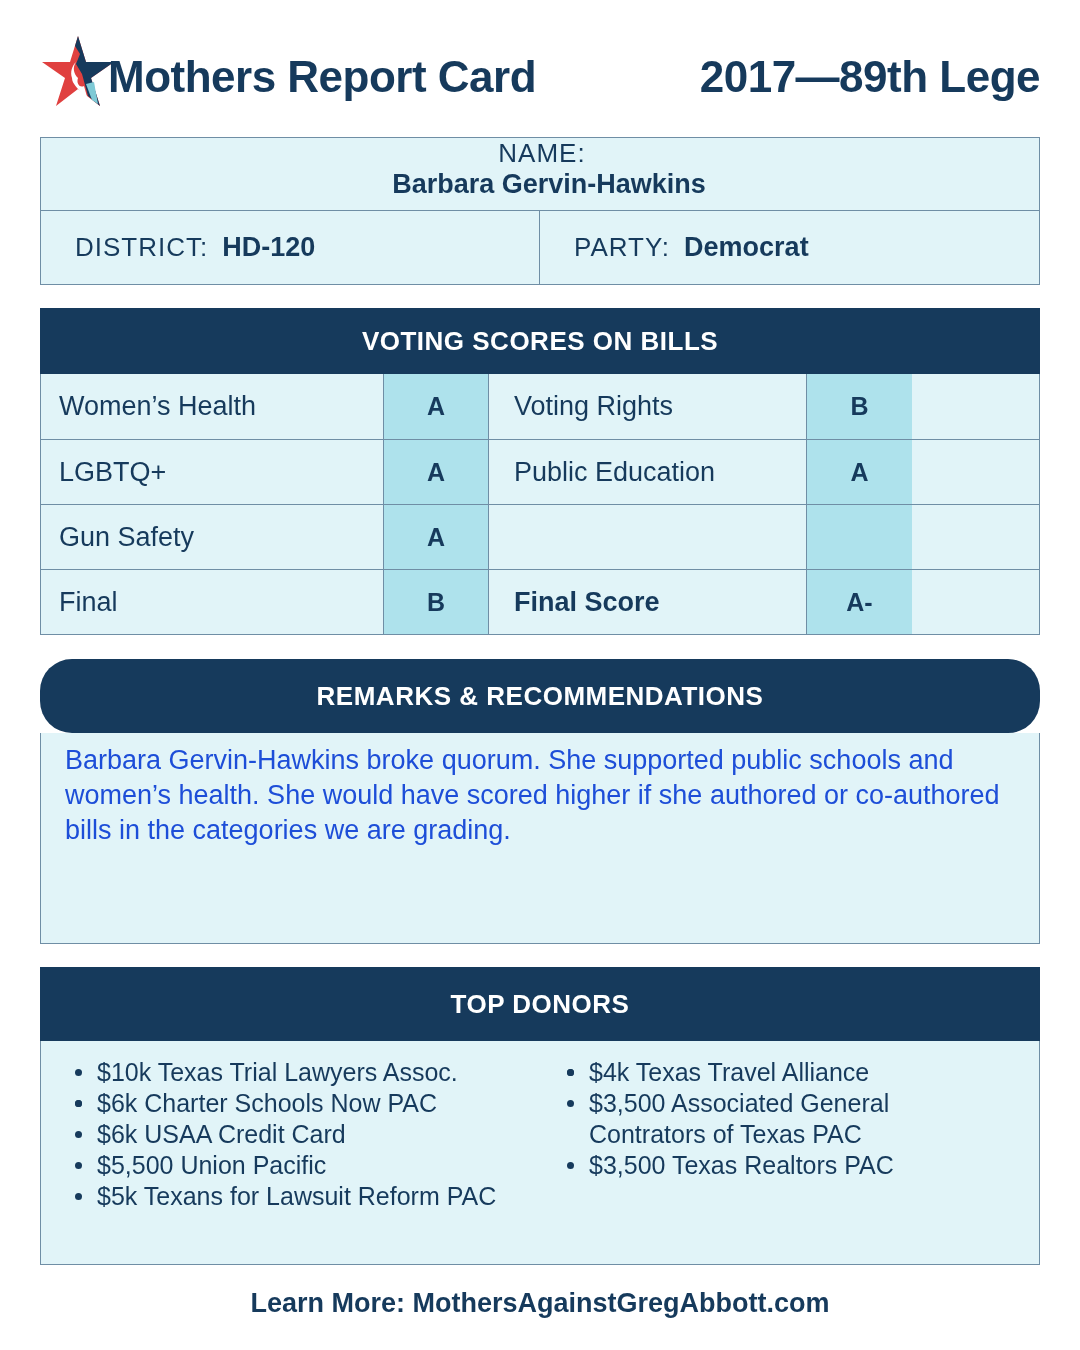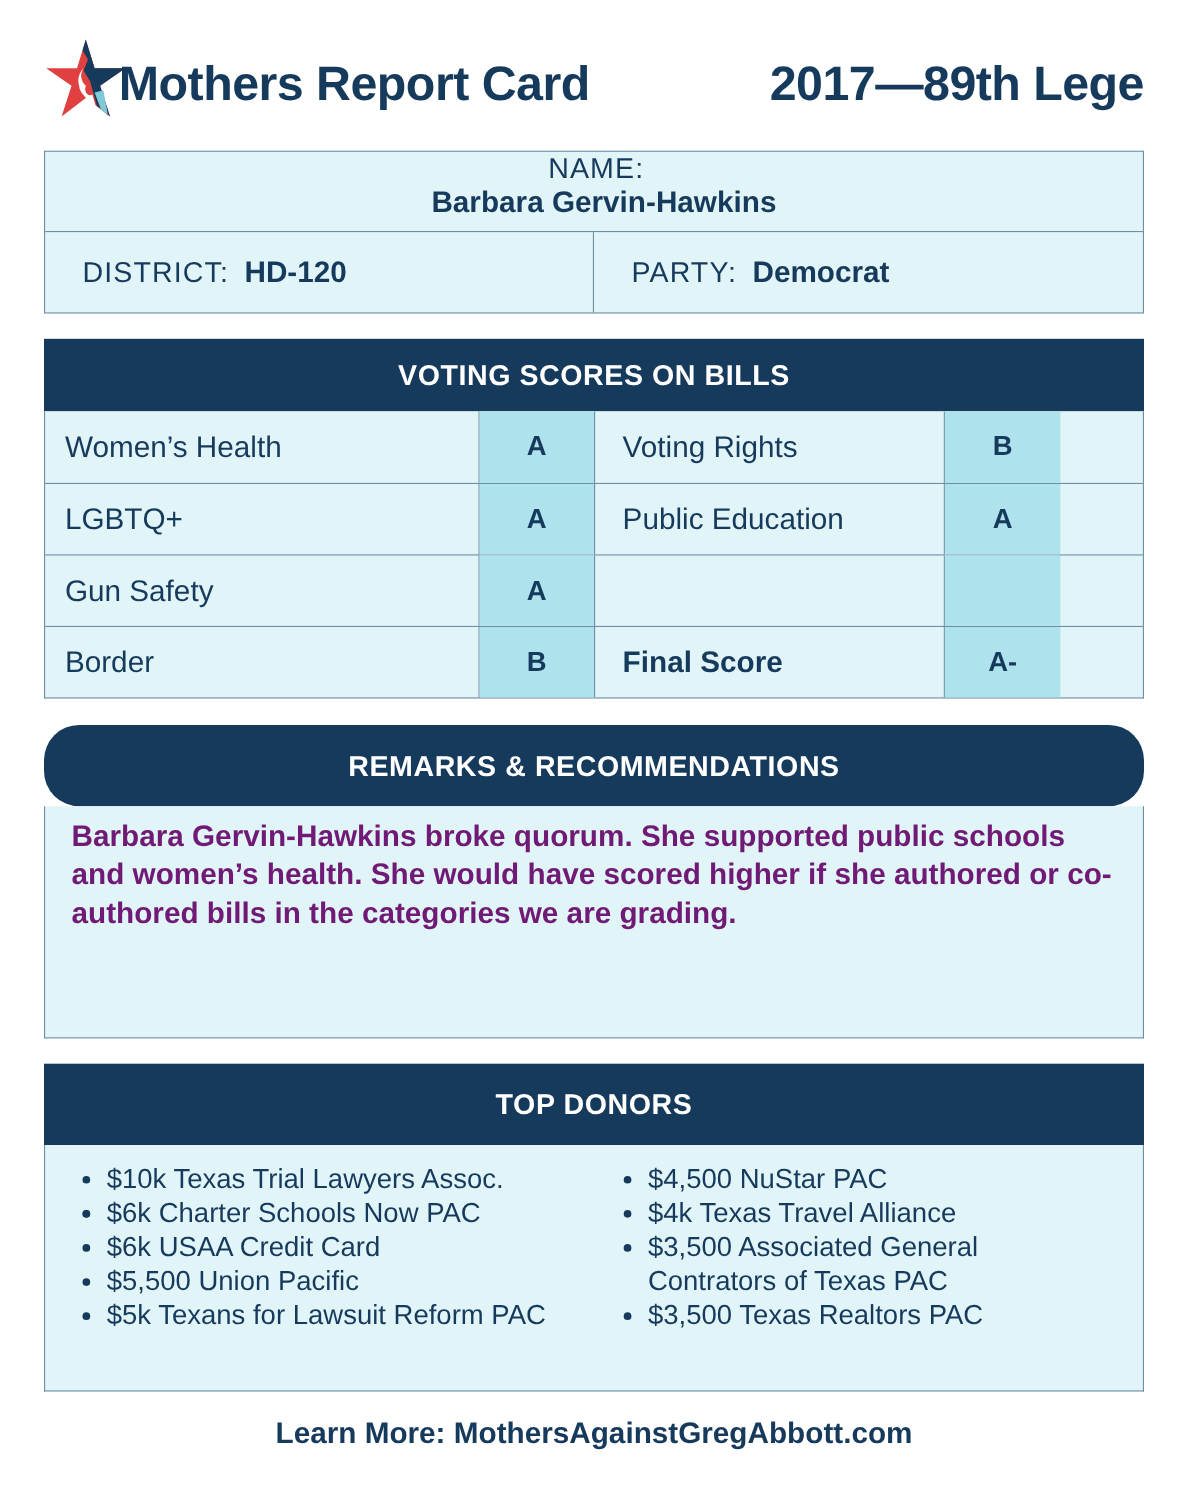--- a/index.html
+++ b/index.html
@@ -18,27 +18,27 @@
   .info .cell.left { width: 499px; border-right: 1.5px solid #6f8ea5; }
   .info .cell.right { flex: 1; }
   .lbl { font-size: 26px; font-weight: 400; color: #163a5c; letter-spacing: 1px; margin-right: 14px; }
   .val { font-size: 27px; font-weight: 700; color: #163a5c; }
 
   .section-head { position: absolute; left: 40px; width: 1000px; background: #163a5c; color: #ffffff; font-size: 26px; font-weight: 700; letter-spacing: 0.5px; display: flex; align-items: center; justify-content: center; }
 
   .scores { position: absolute; left: 40px; top: 374px; width: 1000px; border: 1.5px solid #6f8ea5; border-top: none; background: #e1f4f8; }
   .srow { display: flex; height: 65px; border-top: 1.5px solid #6f8ea5; }
   .srow:first-child { border-top: none; }
-  .scat { width: 395px; display: flex; align-items: center; padding-left: 18px; font-size: 27px; color: #163a5c; border-right: 1.5px solid #6f8ea5; }
+  .scat { width: 343px; display: flex; align-items: center; padding-left: 18px; font-size: 27px; color: #163a5c; border-right: 1.5px solid #6f8ea5; }
   .sgrade { width: 105px; display: flex; align-items: center; justify-content: center; font-size: 25px; font-weight: 700; background: #aee2ec; border-right: 1.5px solid #6f8ea5; color: #163a5c; }
   .scat.r { width: 318px; padding-left: 25px; }
   .sgrade.r { width: 105px; border-right: none; }
   .scat.bold { font-weight: 700; }
 
-  .remarks { position: absolute; left: 40px; top: 733px; width: 1000px; height: 211px; border: 1.5px solid #6f8ea5; border-top: none; background: #e1f4f8; padding: 10px 24px; font-size: 27px; line-height: 35px; color: #701a75; font-weight: bold; }
+  .remarks { position: absolute; left: 40px; top: 733px; width: 1000px; height: 211px; border: 1.5px solid #6f8ea5; border-top: none; background: #e1f4f8; padding: 10px 24px; font-size: 27px; line-height: 35px; color: #1d4ed8; }
 
   .donors { position: absolute; left: 40px; top: 1041px; width: 1000px; height: 224px; border: 1.5px solid #6f8ea5; border-top: none; background: #e1f4f8; }
   .dcol { position: absolute; top: 16px; list-style: none; }
   .dcol.left { left: 30px; width: 480px; }
   .dcol.right { left: 522px; width: 400px; }
   .dcol li { position: relative; padding-left: 26px; font-size: 25px; line-height: 31px; color: #163a5c; }
   .dcol li .bullet { position: absolute; left: 4px; top: 12px; width: 7px; height: 7px; border-radius: 50%; background: #163a5c; }
 
   .footer { position: absolute; left: 0; top: 1288px; width: 1080px; text-align: center; font-size: 27px; color: #163a5c; }
   .footer .fl { font-weight: 700; }
@@ -90,42 +90,42 @@
     <div class="scat r">Public Education</div>
     <div class="sgrade r">A</div>
   </div>
   <div class="srow">
     <div class="scat">Gun Safety</div>
     <div class="sgrade">A</div>
     <div class="scat r"></div>
     <div class="sgrade r"></div>
   </div>
   <div class="srow">
-    <div class="scat">Border</div>
+    <div class="scat">Final</div>
     <div class="sgrade">B</div>
     <div class="scat r bold">Final Score</div>
     <div class="sgrade r">A-</div>
   </div>
 </div>
 
 <div class="section-head" style="top:659px;height:74px;border-radius:32px;">REMARKS &amp; RECOMMENDATIONS</div>
 <div class="remarks">Barbara Gervin-Hawkins broke quorum. She supported public schools and women’s health. She would have scored higher if she authored or co-authored bills in the categories we are grading.</div>
 
 <div class="section-head" style="top:967px;height:74px;">TOP DONORS</div>
 <div class="donors">
   <ul class="dcol left">
     <li><span class="bullet"></span><span>$10k Texas Trial Lawyers Assoc.</span></li>
     <li><span class="bullet"></span></li>
     <li><span class="bullet"></span><span>$6k Charter Schools Now PAC</span></li>
     <li><span class="bullet"></span><span>$6k USAA Credit Card</span></li>
     <li><span class="bullet"></span><span>$5,500 Union Pacific</span></li>
     <li><span class="bullet"></span><span>$5k Texans for Lawsuit Reform PAC</span></li>
   </ul>
   <ul class="dcol right">
-    <li><span class="bullet"></span><span>$4,500 NuStar PAC</span></li>
+    <li><span class="bullet"></span></li>
     <li><span class="bullet"></span><span>$4k Texas Travel Alliance</span></li>
     <li><span class="bullet"></span><span>$3,500 Associated General Contrators of Texas PAC</span></li>
     <li><span class="bullet"></span><span>$3,500 Texas Realtors PAC</span></li>
   </ul>
 </div>
 
 <div class="footer">
   <span class="fl">Learn More:</span>
   <span class="fu">MothersAgainstGregAbbott.com</span>
 </div>

